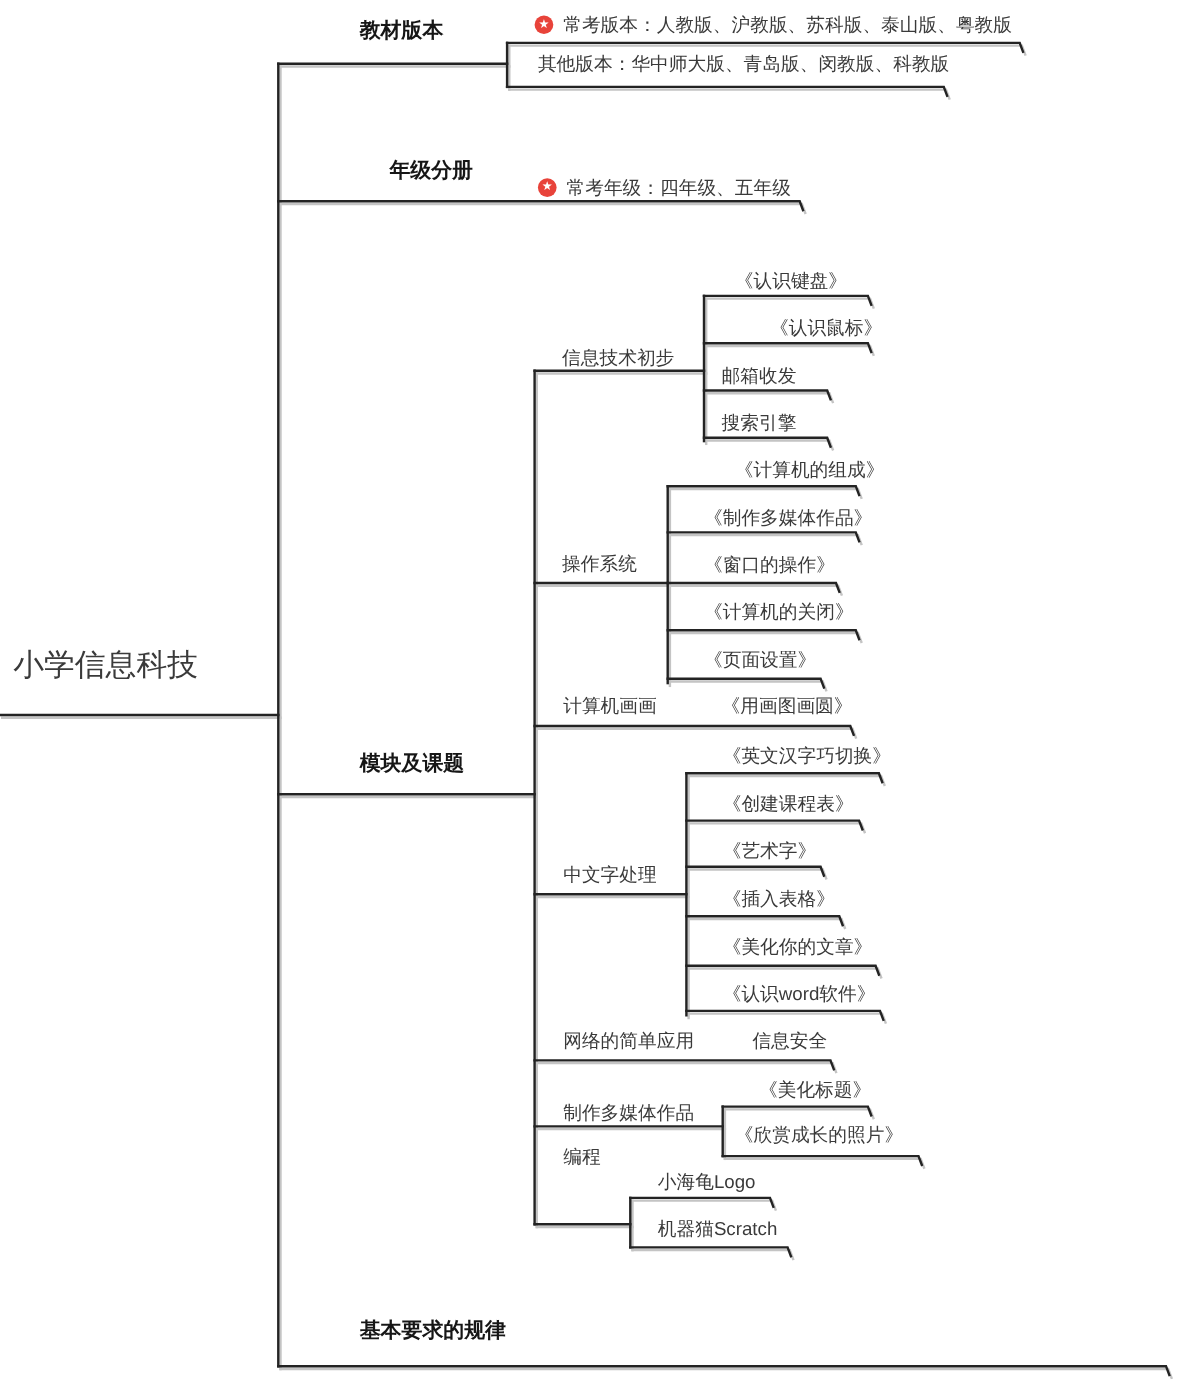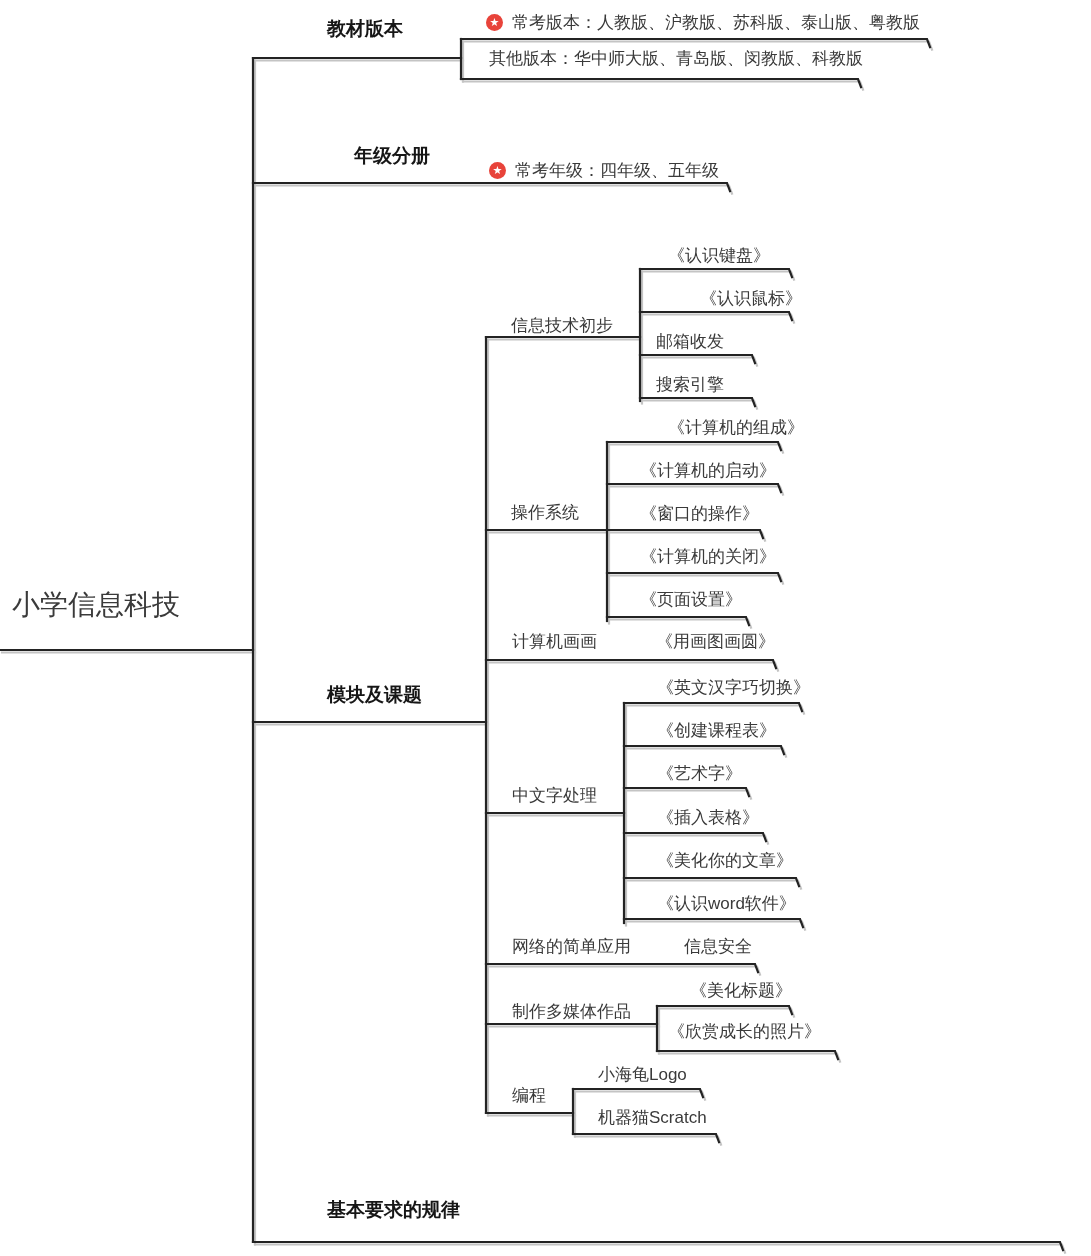--- a/index.html
+++ b/index.html
@@ -111,21 +111,21 @@
   <div class="node branch" style="left:327px;top:683px;">模块及课题</div>
 
   <div class="node" style="left:511px;top:316px;">信息技术初步</div>
   <div class="node" style="left:668px;top:246px;">《认识键盘》</div>
   <div class="node" style="left:668px;top:289px;margin-left:32px;">《认识鼠标》</div>
   <div class="node" style="left:656px;top:332px;">邮箱收发</div>
   <div class="node" style="left:656px;top:375px;">搜索引擎</div>
 
   <div class="node" style="left:511px;top:503px;">操作系统</div>
   <div class="node" style="left:640px;top:418px;margin-left:28px;">《计算机的组成》</div>
-  <div class="node" style="left:640px;top:461px;">《计算机的启动》</div>
+  <div class="node" style="left:640px;top:461px;">《制作多媒体作品》</div>
   <div class="node" style="left:640px;top:504px;">《窗口的操作》</div>
   <div class="node" style="left:640px;top:547px;">《计算机的关闭》</div>
   <div class="node" style="left:640px;top:590px;">《页面设置》</div>
 
   <div class="node" style="left:512px;top:632px;">计算机画画</div>
   <div class="node" style="left:656px;top:632px;">《用画图画圆》</div>
 
   <div class="node" style="left:512px;top:786px;">中文字处理</div>
   <div class="node" style="left:657px;top:678px;">《英文汉字巧切换》</div>
   <div class="node" style="left:657px;top:721px;">《创建课程表》</div>
@@ -134,19 +134,19 @@
   <div class="node" style="left:657px;top:851px;">《美化你的文章》</div>
   <div class="node" style="left:657px;top:894px;">《认识word软件》</div>
 
   <div class="node" style="left:512px;top:937px;">网络的简单应用</div>
   <div class="node" style="left:684px;top:937px;">信息安全</div>
 
   <div class="node" style="left:512px;top:1002px;">制作多媒体作品</div>
   <div class="node" style="left:690px;top:981px;">《美化标题》</div>
   <div class="node" style="left:668px;top:1022px;">《欣赏成长的照片》</div>
 
-  <div class="node" style="left:512px;top:1086px;text-align:center;">编程</div>
+  <div class="node" style="left:512px;top:1042px;text-align:center;">编程</div>
   <div class="node" style="left:598px;top:1065px;text-align:center;">小海龟Logo</div>
   <div class="node" style="left:598px;top:1108px;">机器猫Scratch</div>
 
   <div class="node branch" style="left:327px;top:1198px;">基本要求的规律</div>
 
 </div>
 
 </body></html>

